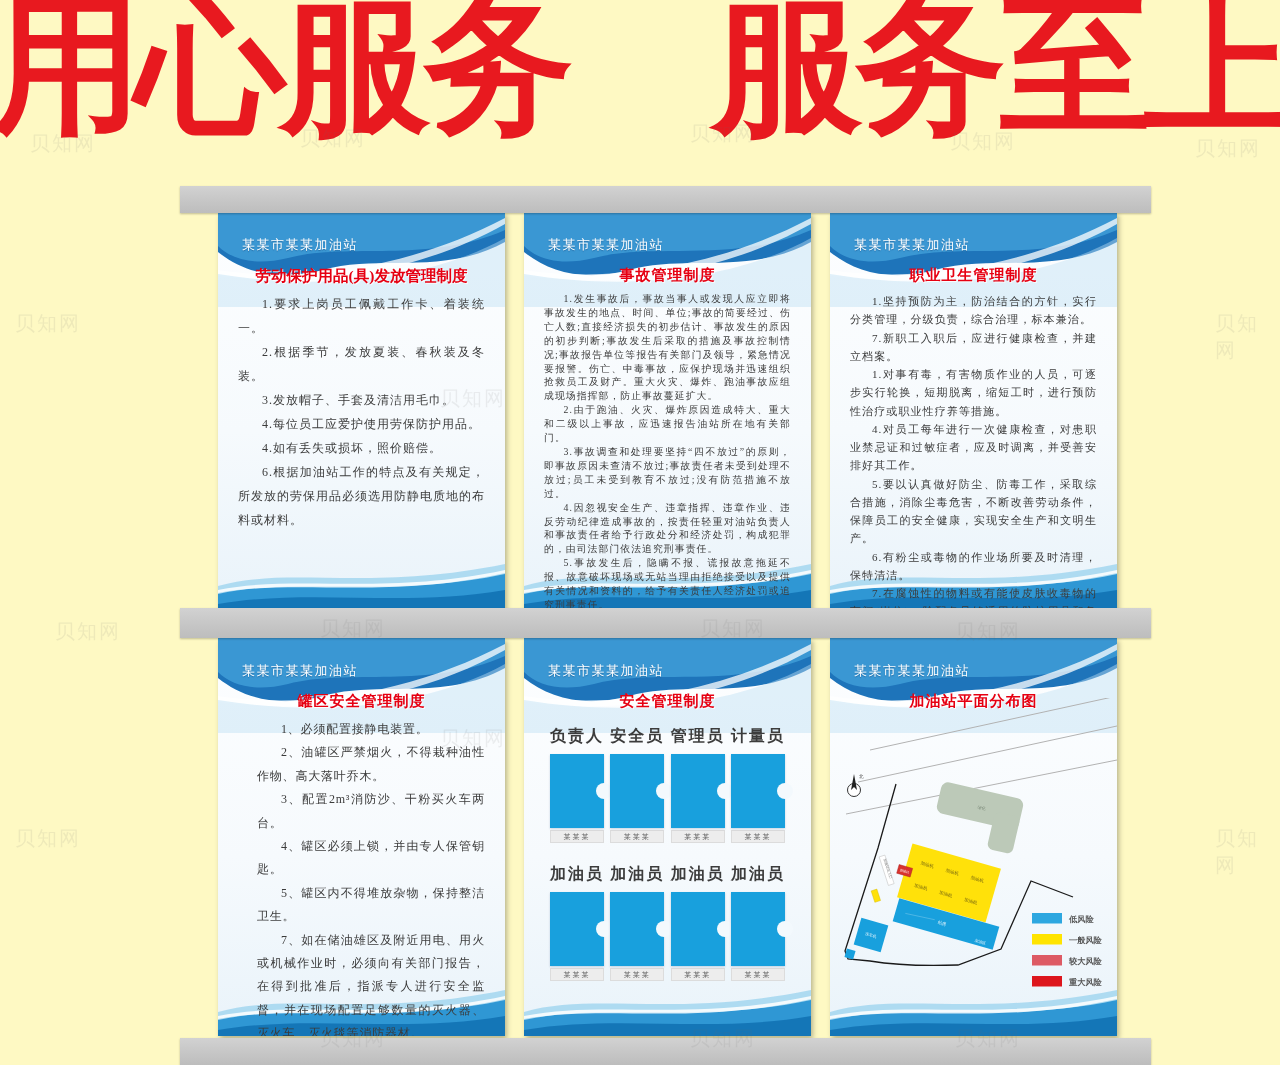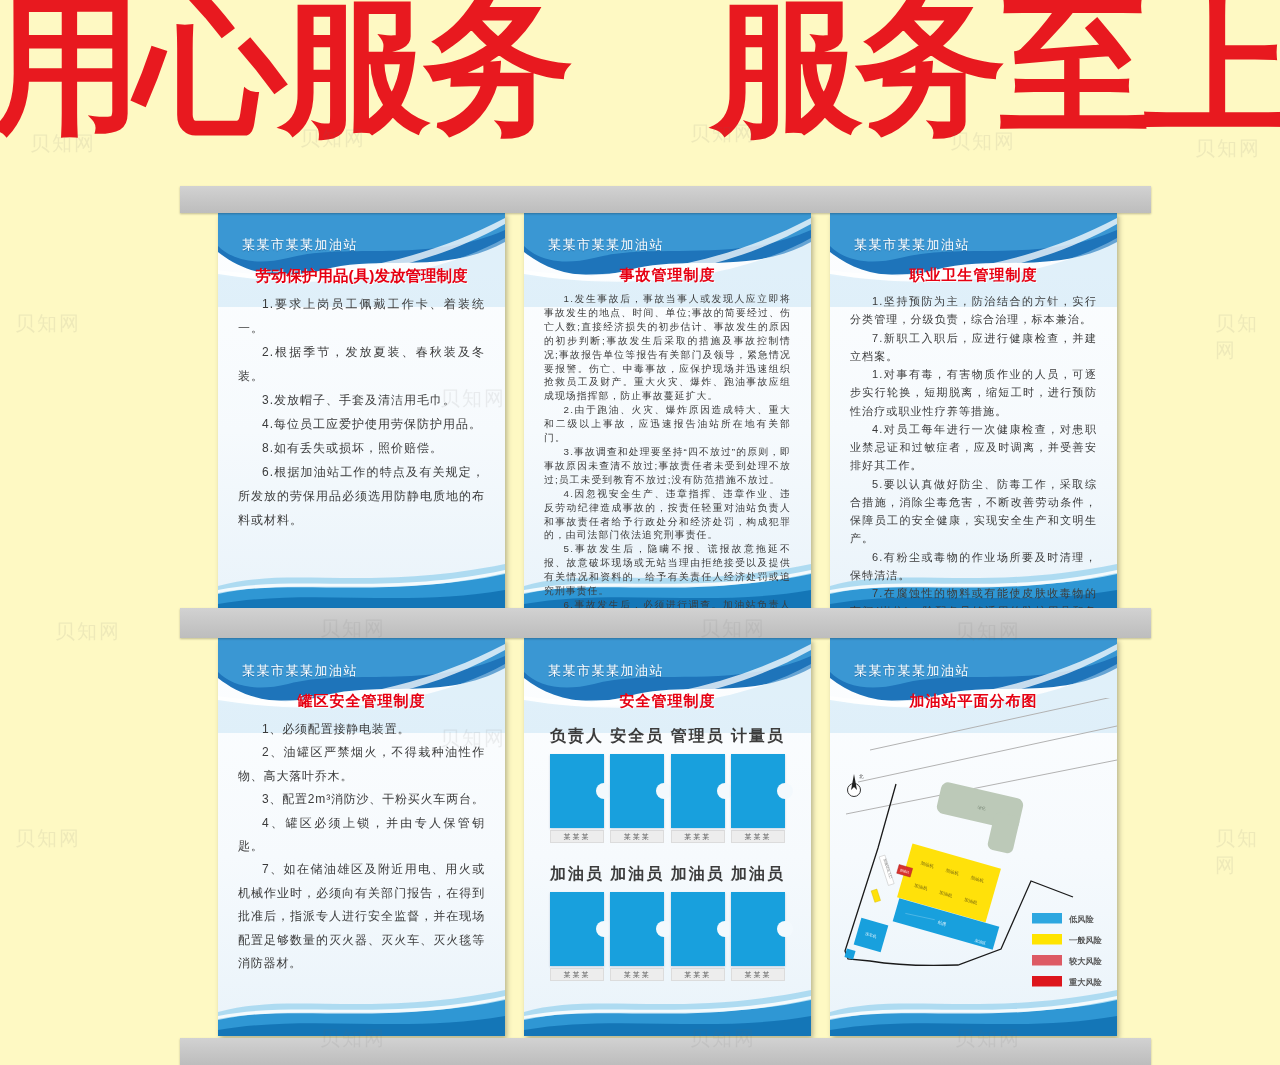--- a/index.html
+++ b/index.html
@@ -10,36 +10,36 @@
           font-size:150px;font-weight:900;letter-spacing:-6px;color:#e8191f;line-height:1.06;}
   
   .rail{position:absolute;left:180px;width:971px;background:linear-gradient(180deg,#d2d2d2,#c6c6c6 55%,#bdbdbd);
         z-index:3;box-shadow:0 1px 2px rgba(0,0,0,.25);}
   .rail.r1{top:186px;height:27px;}
   .rail.r2{top:608px;height:30px;}
   .rail.r3{top:1038px;height:27px;}
   
   .poster{position:absolute;width:287px;height:398px;z-index:1;
           background:linear-gradient(180deg,#fdfeff 0%,#f6fafd 55%,#e9f3fa 100%);
-          box-shadow:2px 3px 5px rgba(0,0,0,.28);overflow:hidden;}
+          box-shadow:2px 3px 5px rgba(0,0,0,.28);overflow:hidden;font-family:Liberation Serif, serif;}
   .row1{top:212px;} .row2{top:638px;}
   .c1{left:218px;} .c2{left:524px;} .c3{left:830px;}
   .wave-top{position:absolute;top:0;left:0;width:287px;height:95px;}
   .wave-bottom{position:absolute;bottom:0;left:0;width:287px;height:58px;}
   .station{position:absolute;top:24px;left:24px;font-size:13px;color:#fff;letter-spacing:1.5px;
            text-shadow:0 1px 1px rgba(0,40,90,.35);z-index:2;}
   .p-title{position:absolute;top:54px;left:0;width:100%;text-align:center;font-size:15px;
            font-weight:bold;color:#e60012;letter-spacing:1px;z-index:2;text-shadow:1px 1px 0 rgba(255,255,255,.8);}
   .p-title.long{font-size:15.5px;letter-spacing:0;}
   .p-body{position:absolute;top:80px;left:20px;width:247px;z-index:2;color:#3b3b3b;text-align:justify;}
   .p-body p{margin:0;text-indent:2em;}
   .body-labor p{font-size:12px;line-height:2.0;letter-spacing:1px;}
   .body-accident p{font-size:9.8px;line-height:1.42;letter-spacing:1.1px;}
   .body-health p{font-size:11px;line-height:1.66;letter-spacing:1.1px;}
-  .body-tank p{font-size:12px;line-height:1.95;letter-spacing:0.8px;}
+  .body-tank p{font-size:12px;line-height:1.95;letter-spacing:0.8px;margin-left:19px;}
   
   .photo-row{position:absolute;left:0;width:287px;padding:0 26px;box-sizing:border-box;
              display:flex;justify-content:space-between;z-index:2;}
   .photo-row.pr1{top:88px;} .photo-row.pr2{top:226px;}
   .cell{width:54px;}
   .role{font-size:16px;font-weight:bold;color:#3c3c3c;letter-spacing:2px;text-align:center;margin-bottom:7px;white-space:nowrap;}
   .photo{position:relative;width:54px;height:74px;background:#18a0dd;box-shadow:0 1px 2px rgba(0,60,110,.2);}
   .photo .notch{position:absolute;right:-8px;top:29px;width:16px;height:16px;border-radius:50%;background:#f3f9fd;}
   .nameplate{margin-top:2px;height:13px;background:#ededed;border:1px solid #dcdcdc;box-sizing:border-box;
              display:flex;align-items:center;justify-content:center;font-size:7px;color:#666;letter-spacing:2px;}
@@ -66,21 +66,21 @@
       <path d="M287,6 C200,52 95,72 0,58 L0,64 C100,78 205,58 287,12 Z" fill="#ffffff" opacity="0.75"></path>
       <path d="M287,26 C215,66 110,80 0,62 L0,95 H287 Z" fill="#bfe0f3" opacity="0.45"></path>
     </svg>
     <div class="station">某某市某某加油站</div>
     <div class="p-title long">劳动保护用品(具)发放管理制度</div>
     <div class="p-body body-labor">
       <p>1.要求上岗员工佩戴工作卡、着装统一。</p>
       <p>2.根据季节，发放夏装、春秋装及冬装。</p>
       <p>3.发放帽子、手套及清洁用毛巾。</p>
       <p>4.每位员工应爱护使用劳保防护用品。</p>
-      <p>8.如有丢失或损坏，照价赔偿。</p>
+      <p>4.如有丢失或损坏，照价赔偿。</p>
       <p>6.根据加油站工作的特点及有关规定，所发放的劳保用品必须选用防静电质地的布料或材料。</p>
     </div>
     <svg class="wave-bottom" viewBox="0 0 287 58" preserveAspectRatio="none">
       <path d="M0,34 C70,14 150,40 287,12 V58 H0 Z" fill="#9fd4ef" opacity="0.8"></path>
       <path d="M0,42 C85,24 175,46 287,22 V58 H0 Z" fill="#2f97d4"></path>
       <path d="M0,52 C95,36 185,56 287,38 V58 H0 Z" fill="#1272b4" opacity="0.9"></path>
       <path d="M0,38 C80,22 165,44 287,18 L287,21 C165,48 80,26 0,41 Z" fill="#fff" opacity="0.85"></path>
     </svg>
   </div>
 
@@ -142,20 +142,21 @@
       <path d="M287,6 C200,52 95,72 0,58 L0,64 C100,78 205,58 287,12 Z" fill="#ffffff" opacity="0.75"></path>
       <path d="M287,26 C215,66 110,80 0,62 L0,95 H287 Z" fill="#bfe0f3" opacity="0.45"></path>
     </svg>
     <div class="station">某某市某某加油站</div>
     <div class="p-title">罐区安全管理制度</div>
     <div class="p-body body-tank">
       <p>1、必须配置接静电装置。</p>
       <p>2、油罐区严禁烟火，不得栽种油性作物、高大落叶乔木。</p>
       <p>3、配置2m³消防沙、干粉买火车两台。</p>
       <p>4、罐区必须上锁，并由专人保管钥匙。</p>
+      <p>5、罐区内不得堆放杂物，保持整洁卫生。</p>
       <p>7、如在储油雄区及附近用电、用火或机械作业时，必须向有关部门报告，在得到批准后，指派专人进行安全监督，并在现场配置足够数量的灭火器、灭火车、灭火毯等消防器材。</p>
     </div>
     <svg class="wave-bottom" viewBox="0 0 287 58" preserveAspectRatio="none">
       <path d="M0,34 C70,14 150,40 287,12 V58 H0 Z" fill="#9fd4ef" opacity="0.8"></path>
       <path d="M0,42 C85,24 175,46 287,22 V58 H0 Z" fill="#2f97d4"></path>
       <path d="M0,52 C95,36 185,56 287,38 V58 H0 Z" fill="#1272b4" opacity="0.9"></path>
       <path d="M0,38 C80,22 165,44 287,18 L287,21 C165,48 80,26 0,41 Z" fill="#fff" opacity="0.85"></path>
     </svg>
   </div>
 

